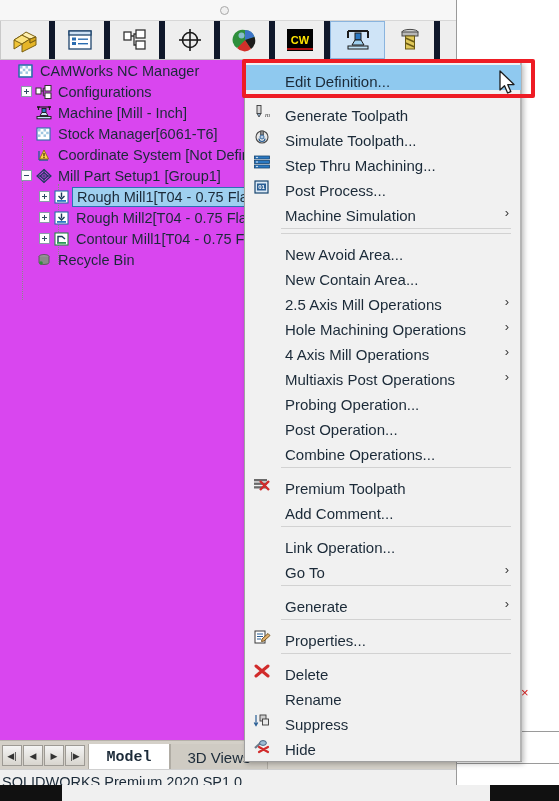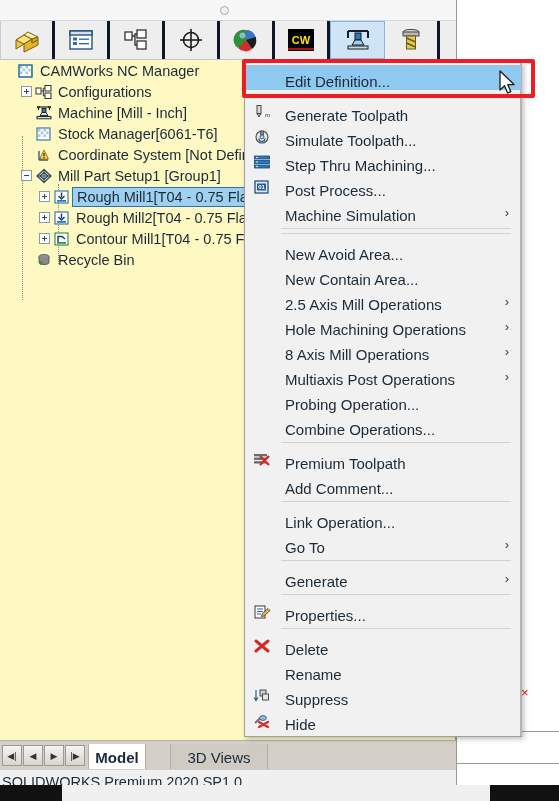--- a/index.html
+++ b/index.html
@@ -40,38 +40,38 @@
   .toolbar {
     position: absolute; left: 0; top: 21px;
     width: 456px; height: 39px;
     background: #eeeeee;
     border-bottom: 1px solid #c6c6c6;
     display: flex;
     align-items: stretch;
   }
   .tb-btn {
     width: 55px;
-    border-right: 3px solid #0f172a;
+    border-right: 6px solid #0f172a;
     display: flex; align-items: center; justify-content: center;
     background: #eeeeee;
   }
   .tb-btn:first-child { border-left: 1px solid #c9c9c9; }
   .tb-btn.selected { background: #cfe4f7; border: 1px solid #8ab4de; }
 
   .toolbar-rest {
     position: absolute; left: 456px; top: 21px;
     width: 103px; height: 39px; background: #ffffff;
     border-left: 1px solid #9a9a9a;
   }
 
   
   .tree-panel {
     position: absolute; left: 0; top: 60px;
     width: 456px; height: 680px;
-    background: #fef9c3;
+    background: #d946ef;
     overflow: hidden;
     border-right: 1px solid #9a9a9a;
   }
   .tree-row {
     position: relative;
     height: 21px;
     display: flex; align-items: center;
     font-size: 14.5px;
     color: #1b2a38;
     white-space: nowrap;
@@ -456,21 +456,21 @@
       </div>
   </div>
 
   <div class="tabbar">
     <div class="navbtns">
       <div class="navbtn">◀|</div>
       <div class="navbtn">◀</div>
       <div class="navbtn">▶</div>
       <div class="navbtn">|▶</div>
     </div>
-    <div class="tab active" style="left:88px; width:58px;">Model</div>
+    <div class="tab active" style="left:88px; width:82px;font-family:Liberation Mono, monospace;">Model</div>
     <div class="tab inactive" style="left:170px; width:98px;">3D Views</div>
   </div>
 
   <div class="statusbar">
     <span>SOLIDWORKS Premium 2020 SP1.0</span>
   </div>
 
   <div class="right-blank"></div>
   <div class="right-line-a"></div>
   <div class="right-line-b"></div>
@@ -544,29 +544,32 @@
         </div>
         <div class="mi">
           <span>2.5 Axis Mill Operations</span>
           <span class="arrow">›</span>
         </div>
         <div class="mi">
           <span>Hole Machining Operations</span>
           <span class="arrow">›</span>
         </div>
         <div class="mi">
-          <span>8 Axis Mill Operations</span>
+          <span>4 Axis Mill Operations</span>
           <span class="arrow">›</span>
         </div>
         <div class="mi">
           <span>Multiaxis Post Operations</span>
           <span class="arrow">›</span>
         </div>
         <div class="mi">
           <span>Probing Operation...</span>
+        </div>
+        <div class="mi">
+          <span>Post Operation...</span>
         </div>
         <div class="mi">
           <span>Combine Operations...</span>
         </div>
         <div class="msep"></div>
         <div class="mi">
           <span class="micon">
             <svg width="18" height="16" viewBox="0 0 18 16">
               <rect x="1" y="2" width="13" height="2.3" fill="#6a6a6a"></rect>
               <rect x="1" y="5.6" width="13" height="2.3" fill="#6a6a6a"></rect>

